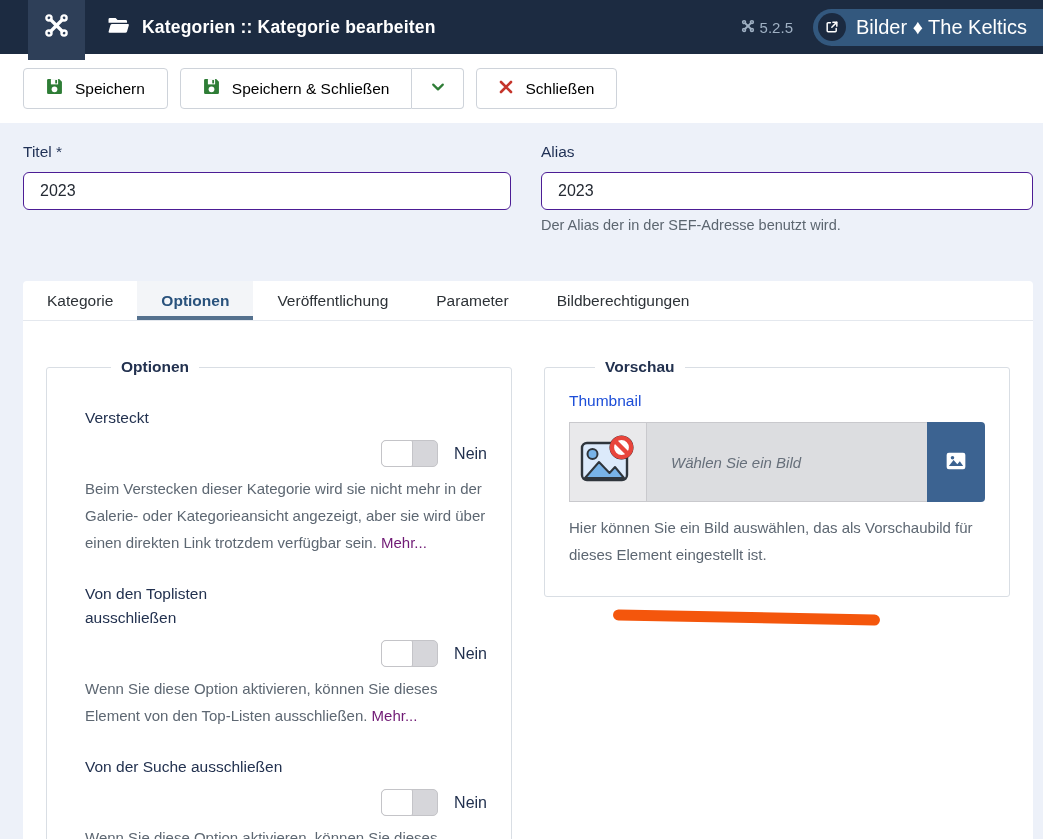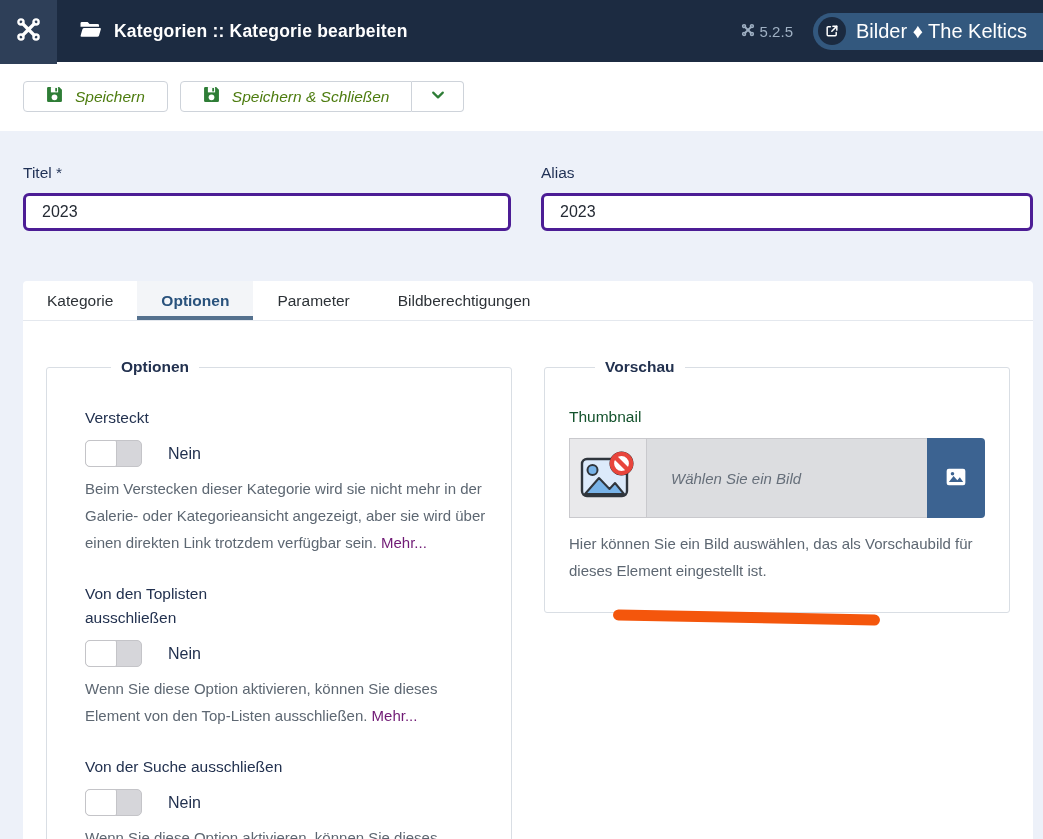--- a/index.html
+++ b/index.html
@@ -4,22 +4,22 @@
 <style>
   * { box-sizing: border-box; }
   html,body { margin:0; padding:0; }
   body {
     width:1043px; height:839px; overflow:hidden; position:relative;
     font-family:"Liberation Sans", sans-serif; background:#edf1f9;
   }
 
   
   .app-header {
-    height:62px; background:#1c2b41; display:flex; align-items:center;
-    position:relative; z-index:3;
+    height:54px; background:#1c2b41; display:flex; align-items:center;
+    position:relative; z-index:3;padding-left:28px;
   }
   .logo-box {
     width:57px; height:66px; background:#2e3f58; flex:0 0 auto;
     display:flex; align-items:center; justify-content:center;
   }
   .header-title-wrap { display:flex; align-items:center; gap:12px; margin-left:22px; flex:1; }
   .header-title { color:#fff; font-size:17.5px; font-weight:600; letter-spacing:.2px; }
   .header-right { display:flex; align-items:center; gap:20px; }
   .version { display:flex; align-items:flex-end; gap:5px; color:#9fb0c3; font-size:15px; }
   .preview-pill {
@@ -31,38 +31,38 @@
     width:28px; height:28px; border-radius:50%; background:#1b2a40;
     display:flex; align-items:center; justify-content:center;
   }
 
   
   .toolbar {
     height:69px; background:#fff; display:flex; align-items:center;
     padding-left:23px; gap:12px;
   }
   .btn {
-    display:inline-flex; align-items:center; gap:12px; height:31px; padding:0 22px;
+    display:inline-flex; align-items:center; gap:12px; height:41px; padding:0 22px;
     background:#fff; border:1px solid #ced3da; border-radius:4px;
-    font-size:15.5px; color:#4d7c0f; font-family:inherit; cursor:pointer;font-style:italic;
+    font-size:15.5px; color:#000000; font-family:inherit; cursor:pointer;
   }
   .btn-group { display:flex; }
   .btn-group .btn-main { border-radius:4px 0 0 4px; }
   .btn-group .btn-caret {
     border-left:none; border-radius:0 4px 4px 0; width:52px; padding:0;
     justify-content:center;
   }
 
   
-  .form-row { display:flex; gap:30px; padding:33px 10px 0 23px; }
+  .form-row { display:flex; gap:30px; padding:20px 10px 0 23px; }
   .form-col-title { width:488px; flex:0 0 auto; }
   .form-col-alias { flex:1; }
   .field-label { font-size:15.5px; color:#1f3055; }
   .text-input {
-    margin-top:11px; height:38px; width:100%; border:3px solid #4c1d95;
+    margin-top:11px; height:38px; width:100%; border:1px solid #4c1d95;
     border-radius:6px; background:#fff; padding:0 16px; font-size:16px;
     color:#242a33; font-family:inherit; outline:none;
   }
   .help-text { margin-top:7px; font-size:14.5px; color:#5c6670; }
 
   
   .card {
     position:absolute; left:23px; right:10px; top:281px; bottom:0;
     background:#fff; border-radius:4px 4px 0 0;
   }
@@ -84,34 +84,34 @@
     font-size:15.5px; font-weight:700; color:#22314f; padding:0 10px; margin-left:26px;
   }
   .fs-options { width:466px; padding:0 24px 40px 38px; height:500px; }
   .fs-preview { width:466px; padding:0 24px 28px 24px; }
 
   .opt-label {
     font-size:15.5px; color:#22314f; white-space:pre-line; line-height:1.55;
     margin:26px 0 10px;
   }
   .opt-label.first { margin-top:30px; }
-  .toggle-row { display:flex; align-items:center; gap:26px; margin-bottom:8px; }
+  .toggle-row { display:flex; align-items:center; gap:16px; margin-bottom:8px;justify-content:flex-end; }
   .toggle {
     width:57px; height:27px; background:#d6d6da; border:1px solid #c4c4c8;
     border-radius:5px; position:relative; cursor:pointer; flex:0 0 auto;
   }
   .toggle .knob {
     position:absolute; left:-1px; top:-1px; width:32px; height:27px;
     background:#fff; border:1px solid #c4c4c8; border-radius:5px 2px 2px 5px;
   }
   .toggle-state { font-size:16px; color:#22314f; }
   .opt-desc { font-size:15px; color:#5d6772; line-height:1.8; }
   .more-link { color:#701a75; text-decoration:none; }
 
-  .thumb-label { font-size:15.5px; color:#14532d; margin:32px 0 12px; }
+  .thumb-label { font-size:15.5px; color:#1d4ed8; margin:16px 0 12px; }
   .picker { display:flex; height:80px;justify-content:space-between; }
   .picker-icon-box {
     width:78px; background:#e9e9eb; border:1px solid #c9c9cd;
     display:flex; align-items:center; justify-content:center; flex:0 0 auto;
   }
   .picker-input {
     flex:1; background:#dcdde0; border-top:1px solid #c9c9cd; border-bottom:1px solid #c9c9cd;
     display:flex; align-items:center; padding-left:24px;
     font-style:italic; color:#666f7a; font-size:15px;
   }
@@ -210,37 +210,47 @@
     </button>
     <button class="btn btn-caret">
       <span>
         <svg width="16" height="16" viewBox="0 0 16 16" fill="none">
           <path d="M3.2 5.6 L8 10.4 L12.8 5.6" stroke="#2e7d36" stroke-width="2.2" stroke-linecap="round" stroke-linejoin="round"></path>
         </svg>
       </span>
     </button>
   </div>
 
+  <button class="btn">
+    <span>
+      <svg width="14" height="14" viewBox="0 0 14 14">
+        <path d="M2 2 L12 12 M12 2 L2 12" stroke="#c5352b" stroke-width="2.6" stroke-linecap="round"></path>
+      </svg>
+    </span>
+    <span>Schließen</span>
+  </button>
 </div>
 
 <div class="form-row">
   <div class="form-col-title">
     <div class="field-label">Titel *</div>
     <input class="text-input" type="text" value="2023" style="">
   </div>
   <div class="form-col-alias">
     <div class="field-label">Alias</div>
     <input class="text-input" type="text" value="2023" style="">
+    <div class="help-text">Der Alias der in der SEF-Adresse benutzt wird.</div>
   </div>
 </div>
 
 <div class="card">
   <div class="tabs">
     <div class="tab">Kategorie</div>
     <div class="tab active">Optionen</div>
+    <div class="tab">Veröffentlichung</div>
     <div class="tab">Parameter</div>
     <div class="tab">Bildberechtigungen</div>
   </div>
 
   <div class="panels">
 
     <fieldset class="fs-options">
       <legend>Optionen</legend>
 
       <div class="opt-label first">Versteckt</div>

